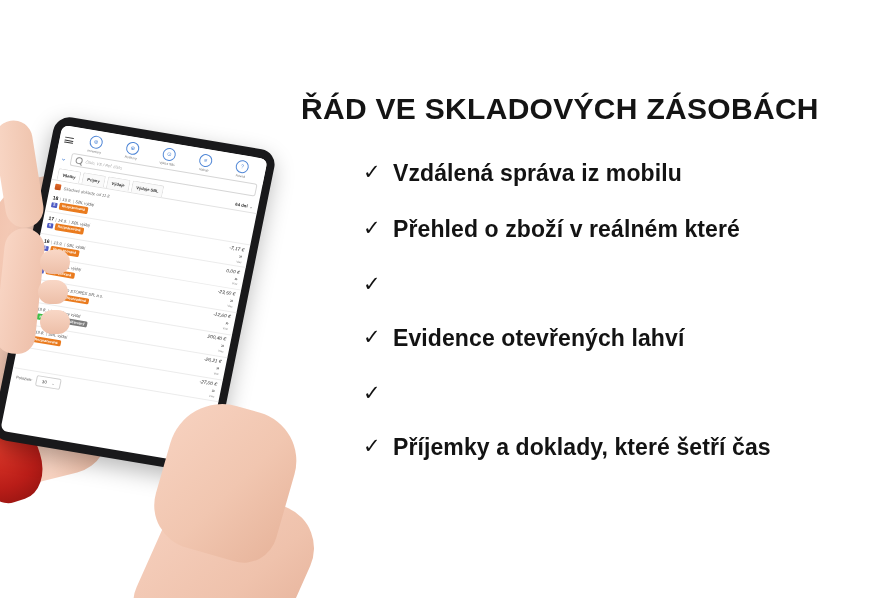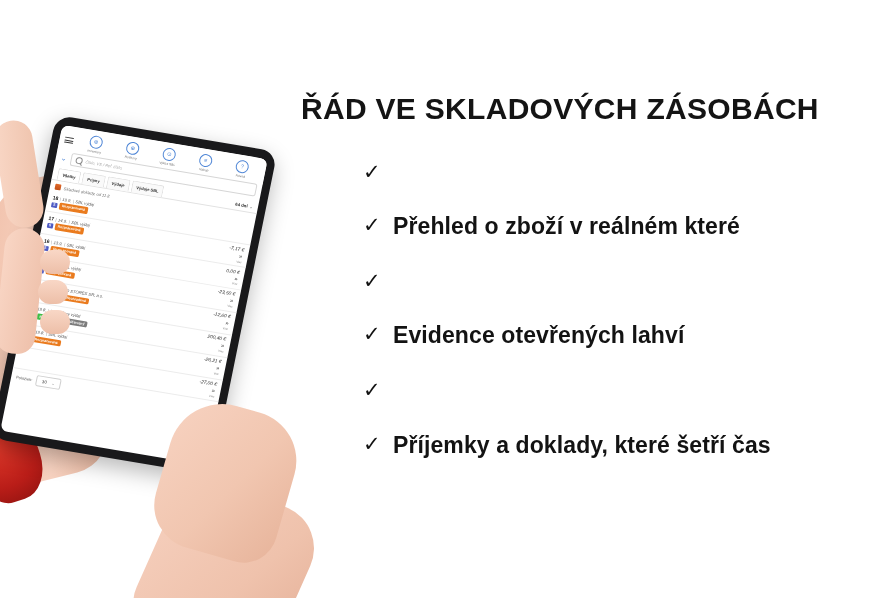--- a/index.html
+++ b/index.html
@@ -511,20 +511,21 @@
     <div class="fingertip" style="left:38px;top:160px;"></div>
     <div class="fingertip" style="left:40px;top:190px;"></div>
   </div>
 
   <div class="copy">
     <h1 class="headline">ŘÁD VE SKLADOVÝCH ZÁSOBÁCH</h1>
 
     <ul class="bullets">
       <li class="bullet">
         <span class="check">✓</span>
+        <span class="btext">Vzdálená správa iz mobilu</span>
       </li>
       <li class="bullet">
         <span class="check">✓</span>
         <span class="btext">Přehled o zboží v reálném které</span>
       </li>
       <li class="bullet">
         <span class="check">✓</span>
       </li>
       <li class="bullet">
         <span class="check">✓</span>

